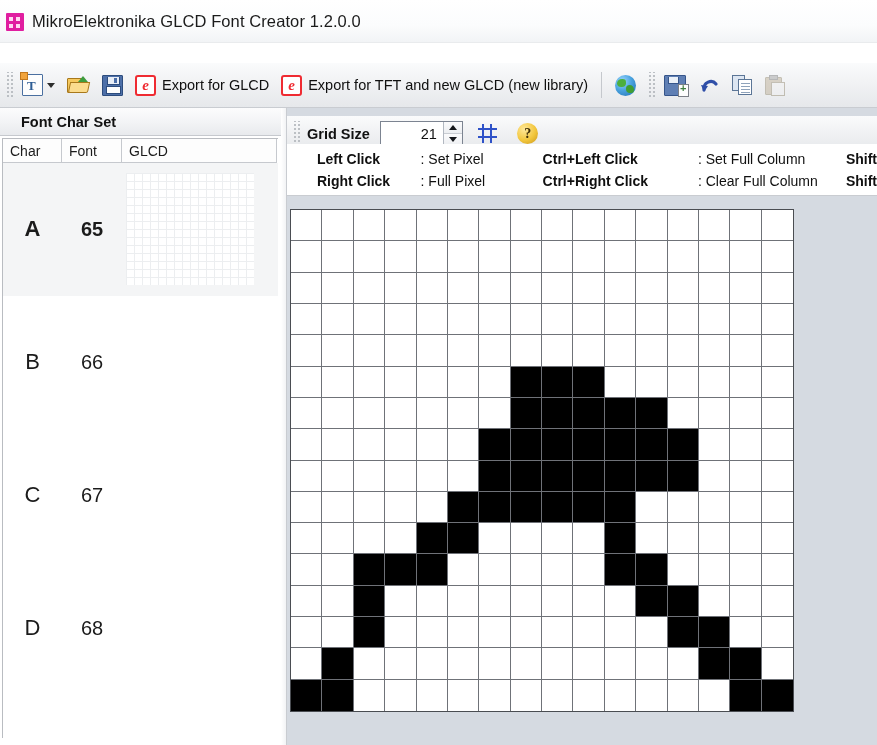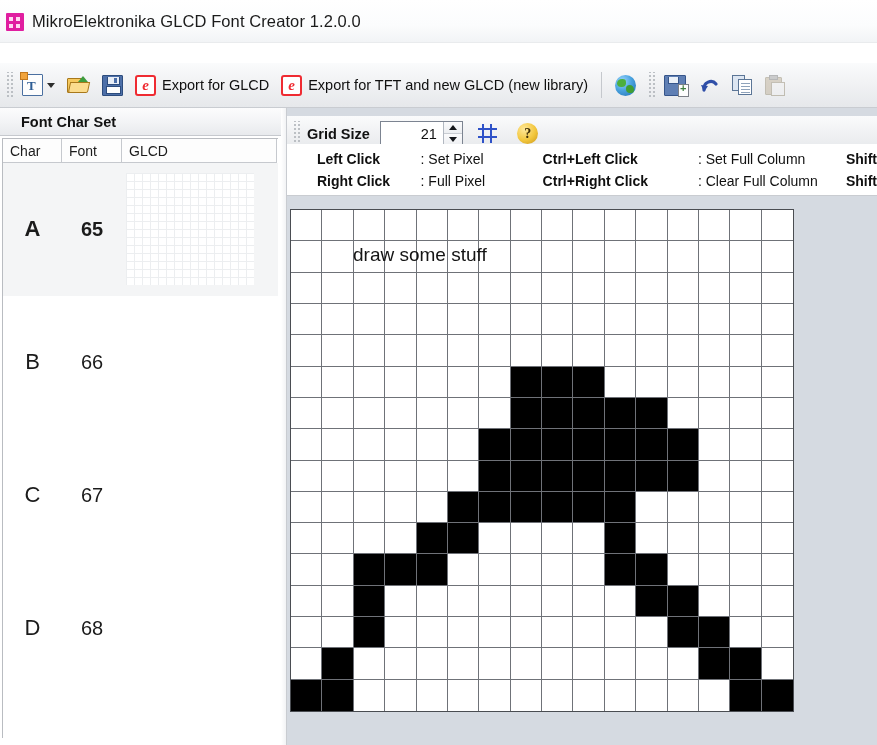--- a/index.html
+++ b/index.html
@@ -723,17 +723,16 @@
           <div class="cell lastrow"></div>
           <div class="cell lastrow"></div>
           <div class="cell lastrow"></div>
           <div class="cell lastrow"></div>
           <div class="cell lastrow"></div>
           <div class="cell lastrow"></div>
           <div class="cell lastrow"></div>
           <div class="cell on lastrow"></div>
           <div class="cell on lastcol lastrow"></div>
         </div>
-      <div class="canvas-note">draw some stuff</div>
     </div>
 
   </div>
 </div>
 
 </body></html>

